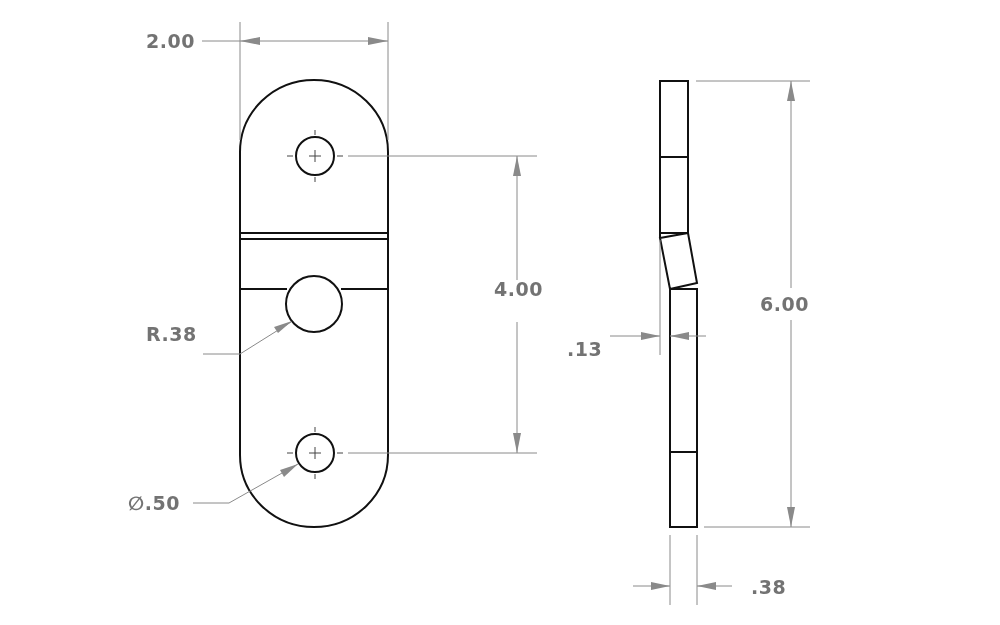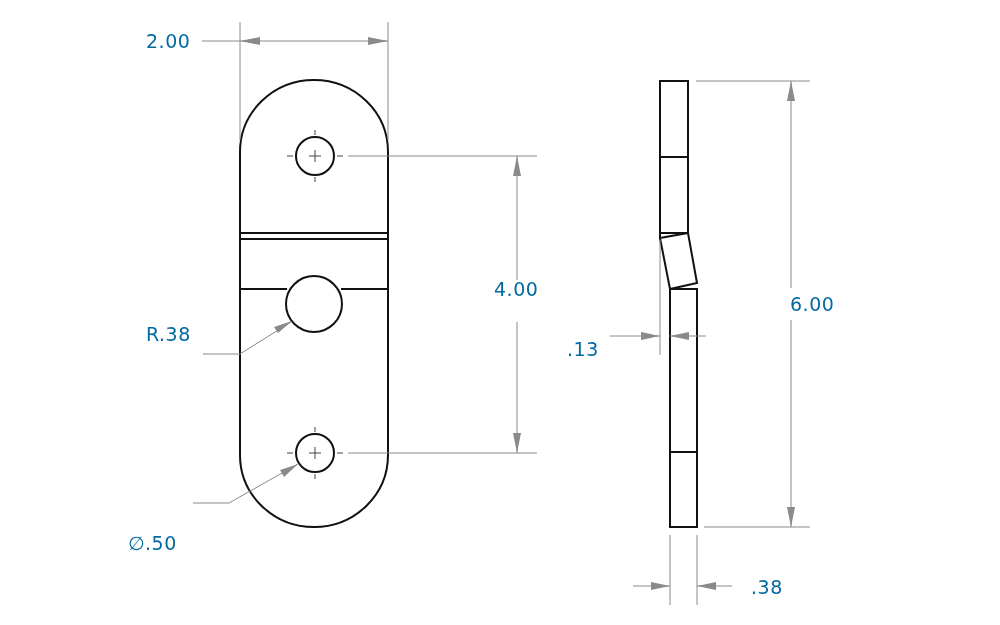--- a/index.html
+++ b/index.html
@@ -2,21 +2,21 @@
 <html><head>
 <meta charset="utf-8">
 <style>
   html, body { margin:0; padding:0; background:#ffffff; }
   body { width:1000px; height:625px; overflow:hidden; position:relative; font-family:"Liberation Sans", sans-serif; }
   svg { position:absolute; left:0; top:0; }
   .part { fill:none; stroke:#111111; stroke-width:2; }
   .dim { fill:none; stroke:#8a8a8a; stroke-width:1; }
   .ctr { fill:none; stroke:#444444; stroke-width:1; }
   .arrow { fill:#8a8a8a; stroke:none; }
-  .lbl { position:absolute; color:#0369a1; font-family:"DejaVu Sans", sans-serif; font-size:19px; font-weight:400; letter-spacing:0.5px; line-height:1; white-space:nowrap; }
+  .lbl { position:absolute; color:#737373; font-family:"DejaVu Sans", sans-serif; font-size:19px; font-weight:700; letter-spacing:0.5px; line-height:1; white-space:nowrap; }
 </style>
 </head>
 <body>
 
 <svg width="1000" height="625" viewBox="0 0 1000 625">
 
   <g>
 
     <path class="part" d="M240,152 A74,72 0 0 1 388,152 L388,455 A74,72 0 0 1 240,455 Z"></path>
 
@@ -110,16 +110,16 @@
     <line class="dim" x1="633" y1="586" x2="670" y2="586"></line>
     <line class="dim" x1="697" y1="586" x2="732" y2="586"></line>
     <polygon class="arrow" points="670,586 651,582 651,590"></polygon>
     <polygon class="arrow" points="697,586 716,582 716,590"></polygon>
   </g>
 </svg>
 
 <div class="lbl" style="left:146px; top:32px;">2.00</div>
 <div class="lbl" style="left:494px; top:280px; background:#fff;">4.00</div>
 <div class="lbl" style="left:146px; top:325px;">R.38</div>
-<div class="lbl" style="left:128px; top:494px;margin-top:40px;">∅.50</div>
-<div class="lbl" style="left:790px; top:295px; background:#fff;">6.00</div>
+<div class="lbl" style="left:128px; top:494px;">∅.50</div>
+<div class="lbl" style="left:760px; top:295px; background:#fff;">6.00</div>
 <div class="lbl" style="left:567px; top:340px;">.13</div>
 <div class="lbl" style="left:738px; top:578px;margin-left:13px;">.38</div>
 
 </body></html>

